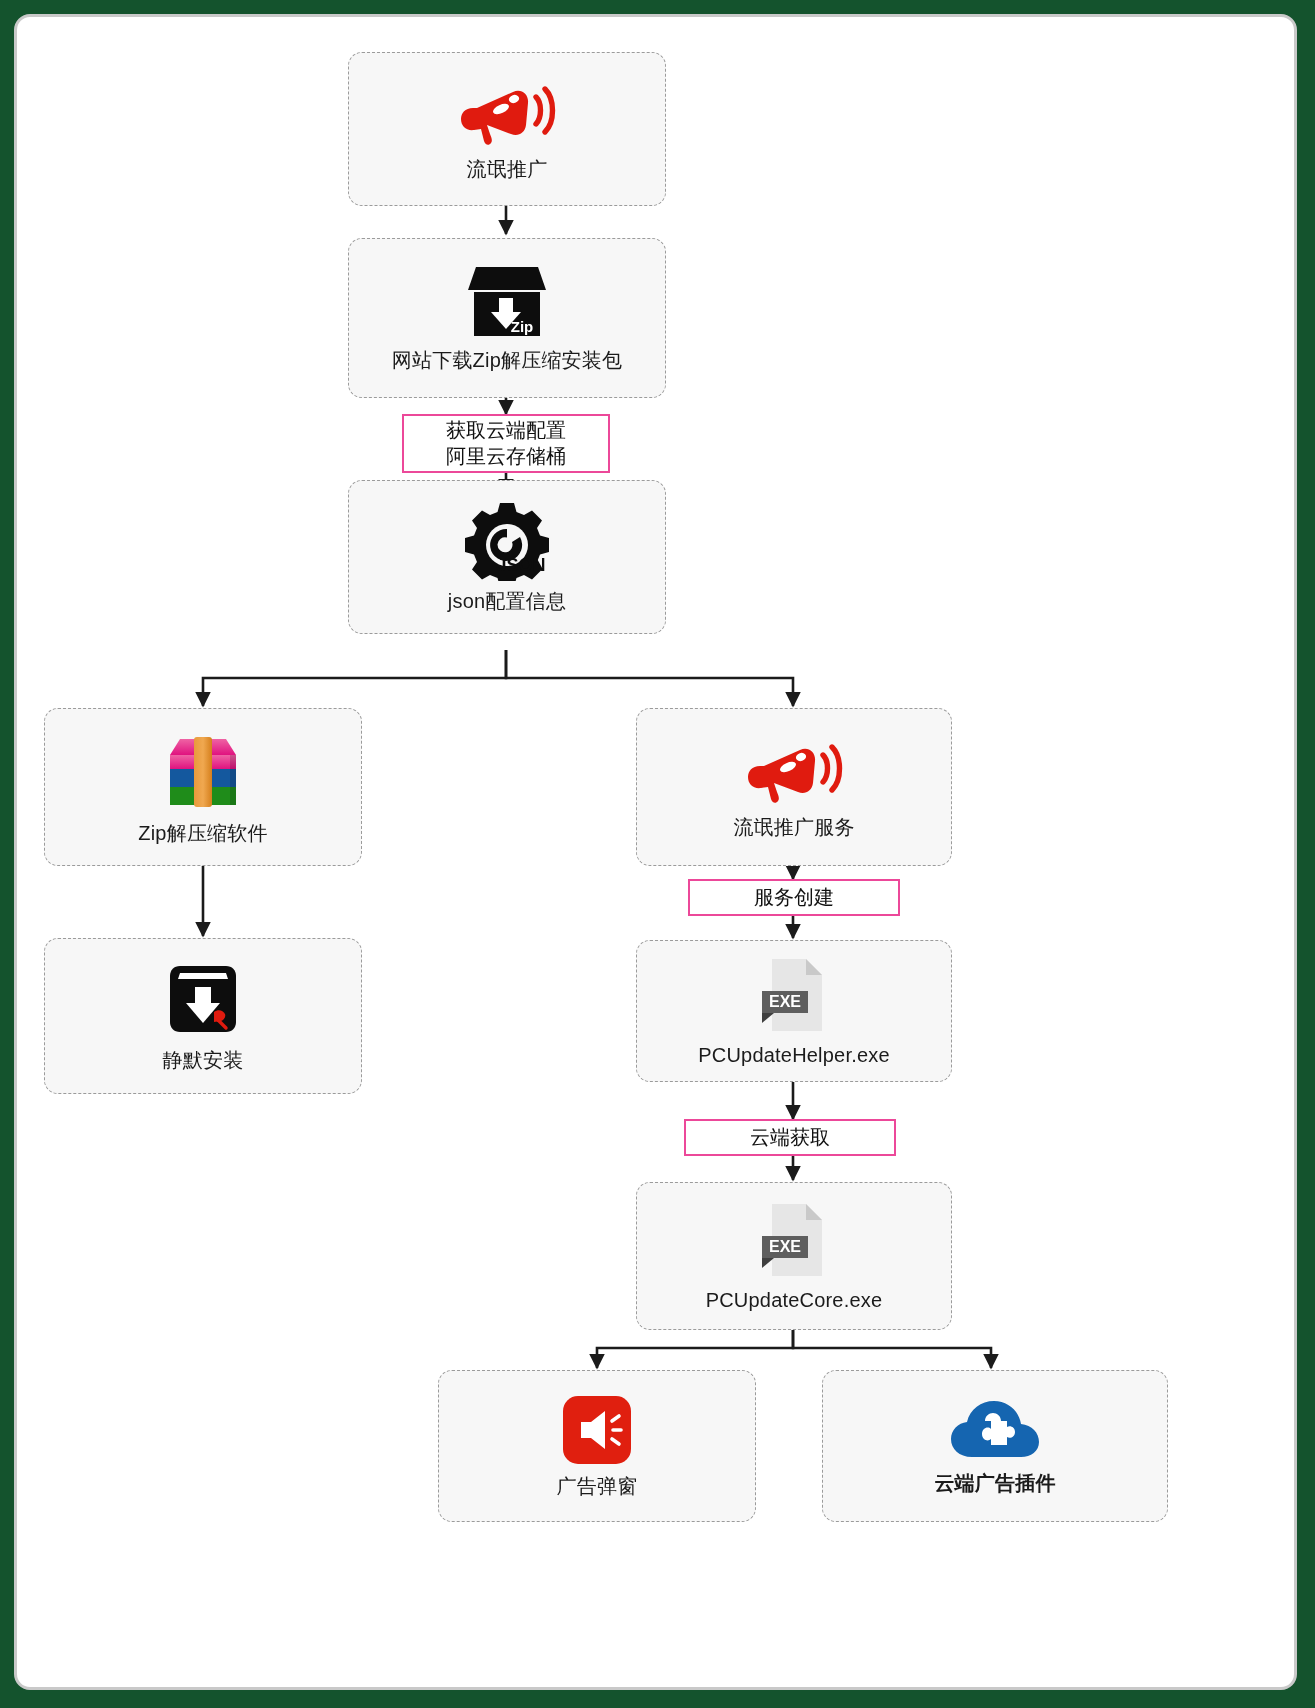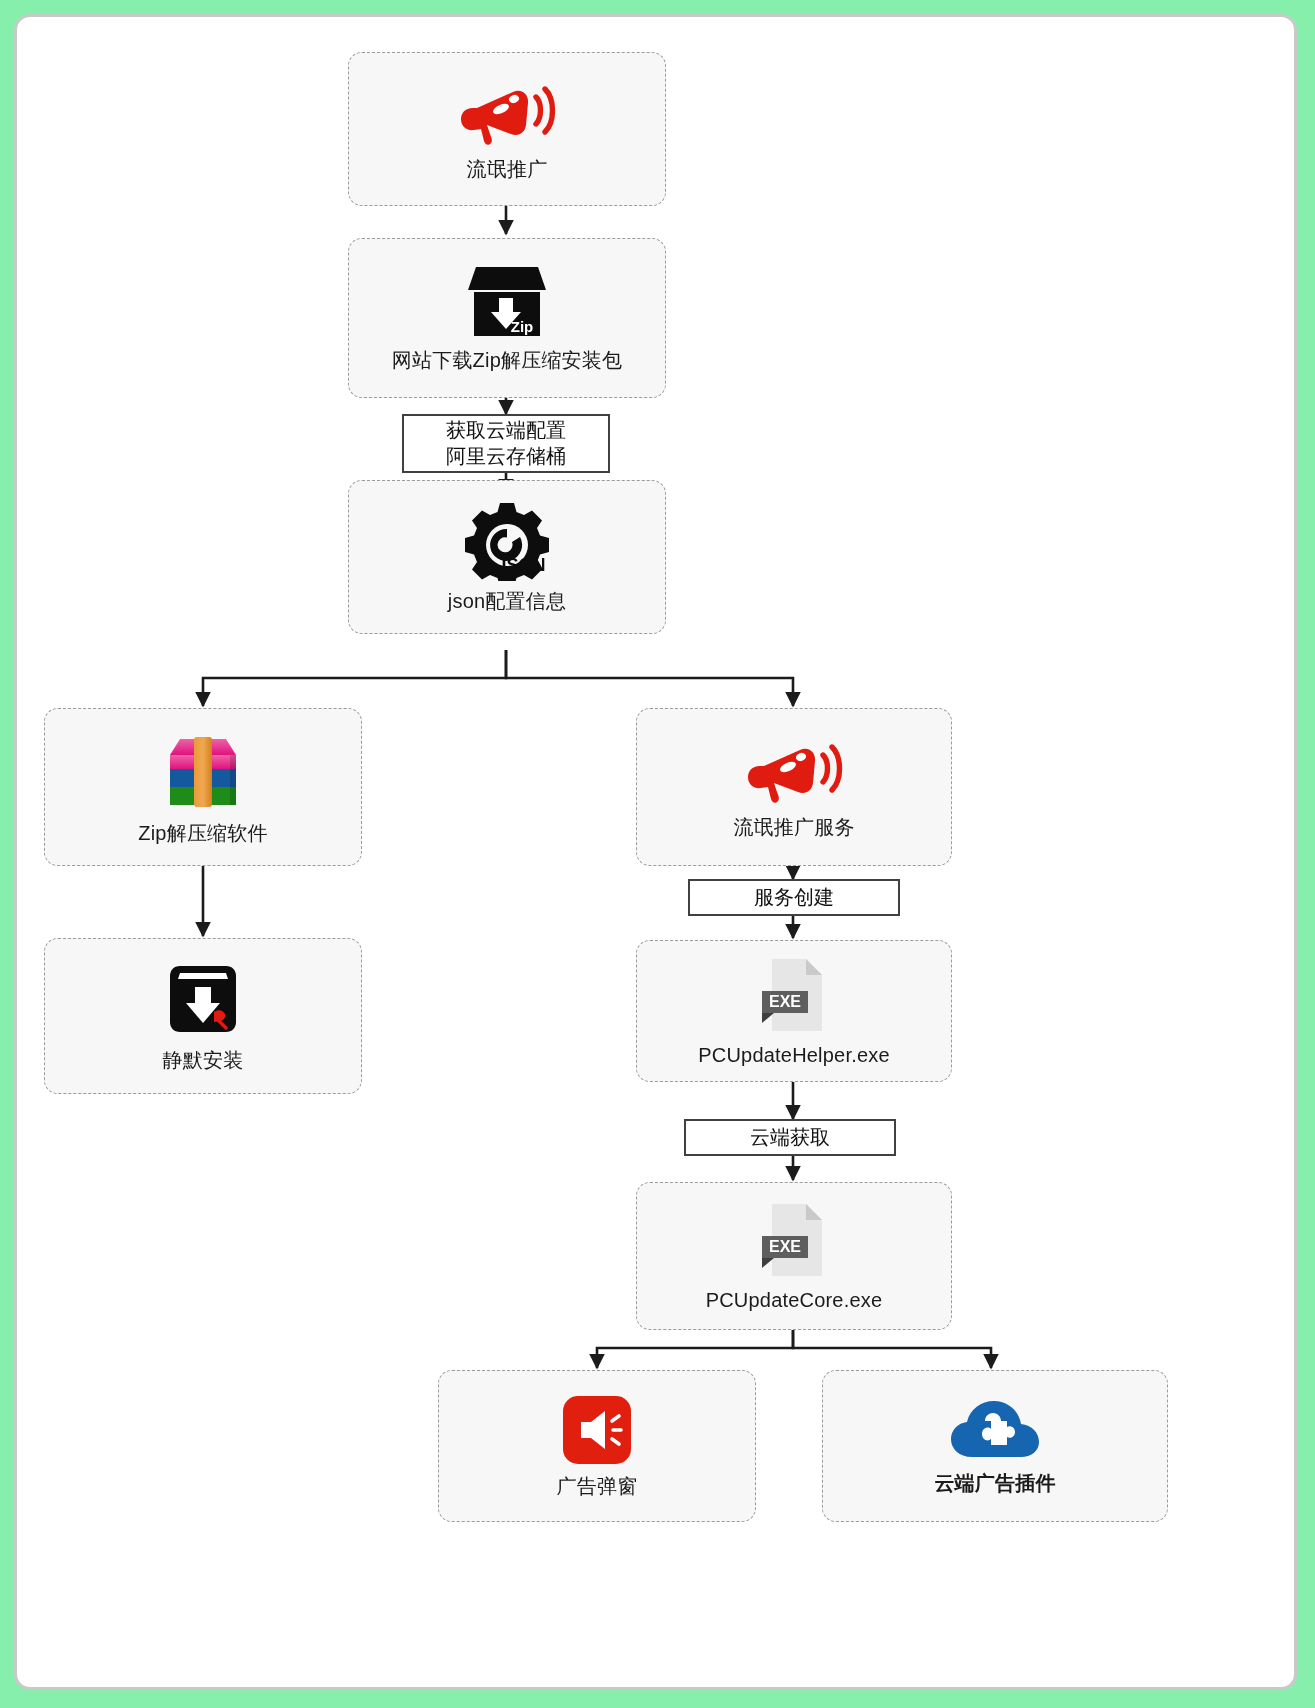--- a/index.html
+++ b/index.html
@@ -7,21 +7,21 @@
     padding: 0;
     background: #ffffff;
   }
   body {
     font-family: "Liberation Sans", "DejaVu Sans", sans-serif;
   }
   #page {
     position: relative;
     width: 1315px;
     height: 1708px;
-    background: #86efac;
+    background: #14532d;
     overflow: hidden;
   }
   
   #frame {
     position: absolute;
     left: 14px;
     top: 14px;
     width: 1283px;
     height: 1676px;
     border: 3px solid #c9c9c9;
@@ -63,21 +63,21 @@
     font-size: 20px;
     color: #1b1b1b;
     line-height: 1.2;
     text-align: center;
     letter-spacing: 0.2px;
   }
   
   .edge-label {
     position: absolute;
     box-sizing: border-box;
-    border: 2px solid #404040;
+    border: 2px solid #ec4899;
     background: #ffffff;
     display: flex;
     flex-direction: column;
     align-items: center;
     justify-content: center;
     font-size: 20px;
     color: #111111;
     line-height: 1.28;
     text-align: center;
   }

